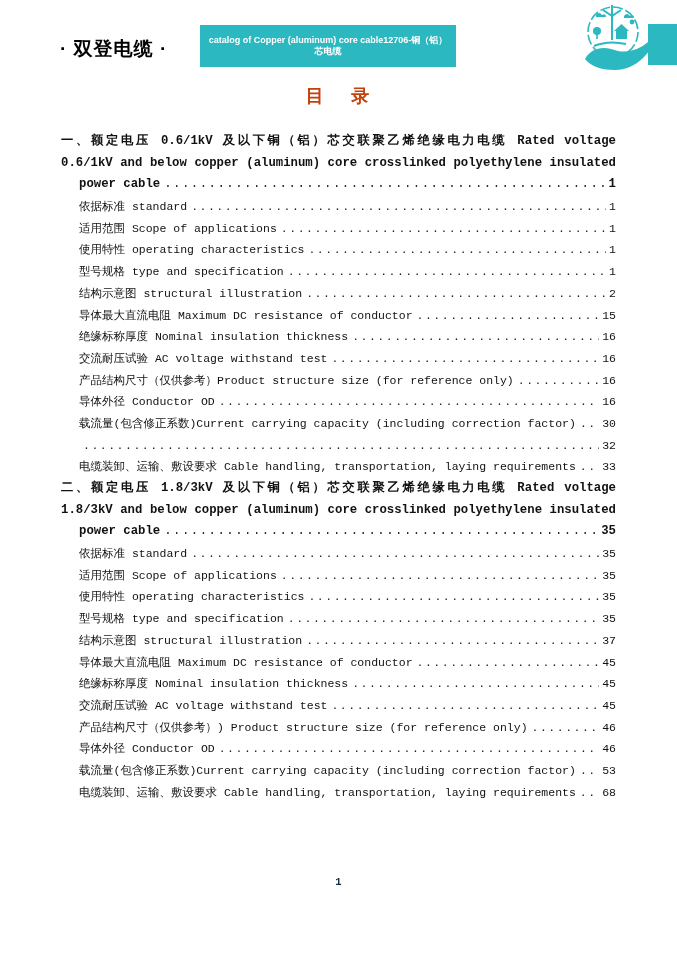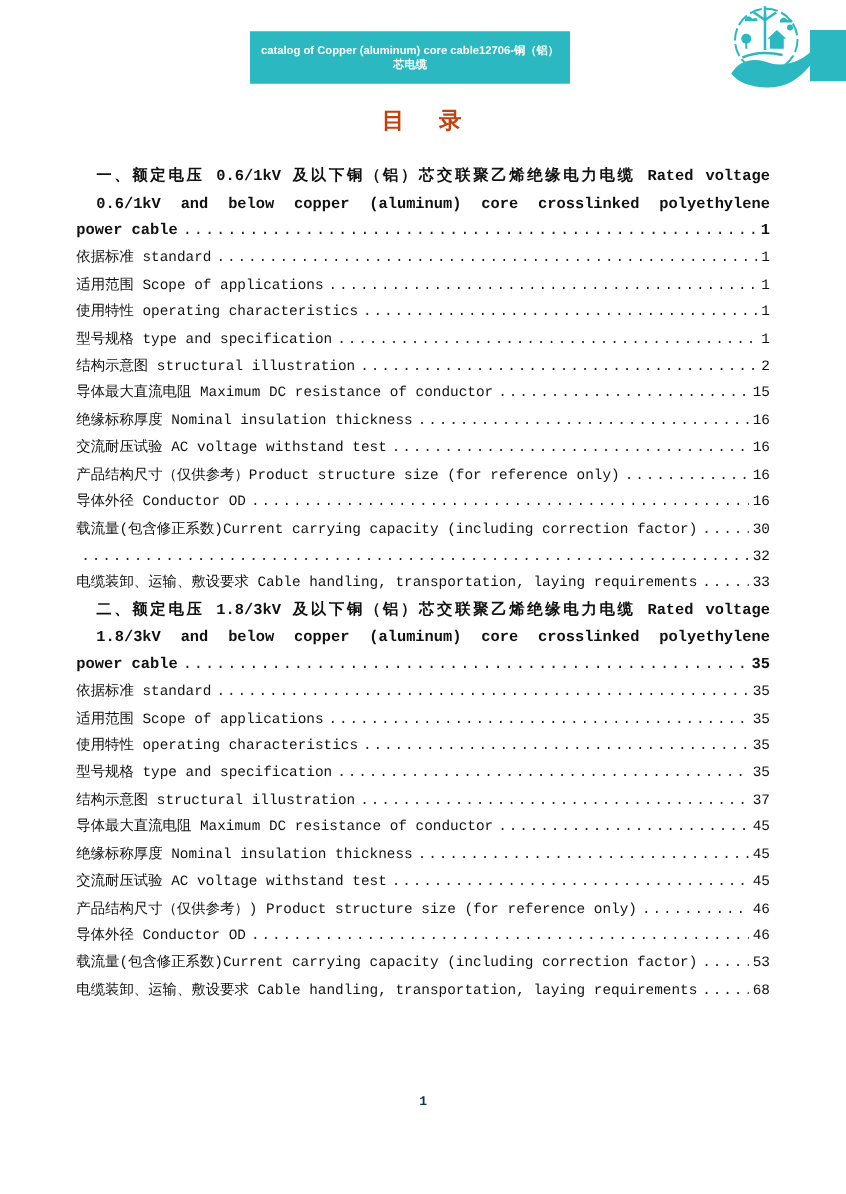--- a/index.html
+++ b/index.html
@@ -40,24 +40,24 @@
   
   .toc{
     position:absolute;left:0;top:131px;
     width:677px;
     padding:0 61px 0 61px;box-sizing:border-box;
     font-size:11.5px;line-height:21.7px;color:#111;
   }
   .jline{
     font-weight:bold;font-size:12.3px;
     text-align:justify;white-space:normal;
-    height:21.7px;overflow:hidden;margin-left:16px;
+    height:21.7px;overflow:hidden;
   }
   .jline::after{content:"";display:inline-block;width:100%;height:0;}
-  .row{display:flex;align-items:flex-end;height:21.7px;}
+  .row{display:flex;align-items:flex-start;height:21.7px;margin-left:18px;}
   .h-row{font-weight:bold;font-size:12.3px;}
   .row .label{white-space:pre;flex:0 0 auto;}
   .leader{
     flex:1 1 auto;overflow:hidden;white-space:nowrap;
     margin:0 3px 0 4px;min-width:8px;
   }
   .leader::after{
     content:"..................................................................................................................................";
     letter-spacing:1.5px;font-weight:normal;color:#222;
   }
@@ -66,20 +66,21 @@
   .footer-pagenum{
     position:absolute;left:0;right:0;top:876px;
     text-align:center;font-size:10.5px;color:#13334d;font-weight:bold;
   }
 </style>
 </head>
 <body>
 
 <div class="page">
 
+  <div class="brand">· 双登电缆 ·</div>
 
   <div class="banner">
     <span>catalog of Copper (aluminum) core cable12706-铜（铝）芯电缆</span>
   </div>
 
   <span class="logo">
     <svg width="76" height="82" viewBox="0 0 76 82" xmlns="http://www.w3.org/2000/svg">
       <g fill="none" stroke="#2bb8c0" stroke-width="1.6">
         <circle cx="31" cy="30" r="25" stroke-dasharray="10 3"></circle>
       </g>

